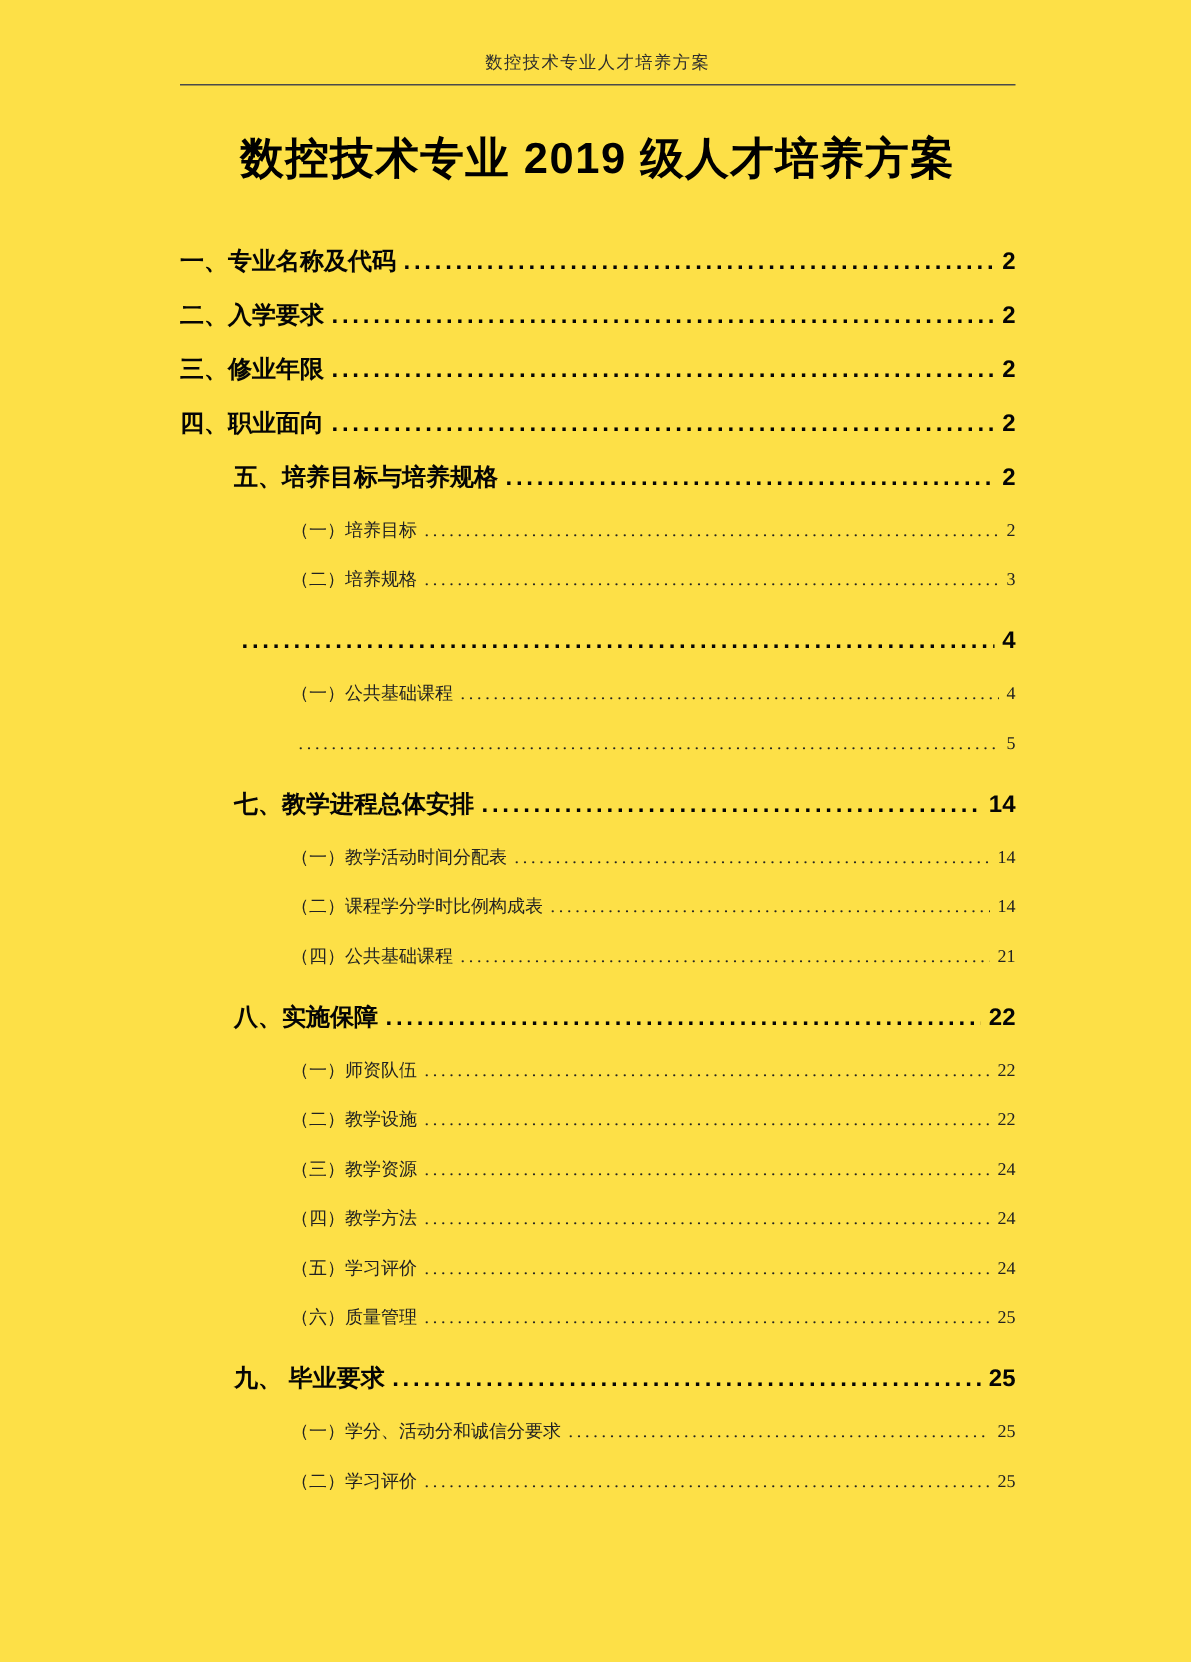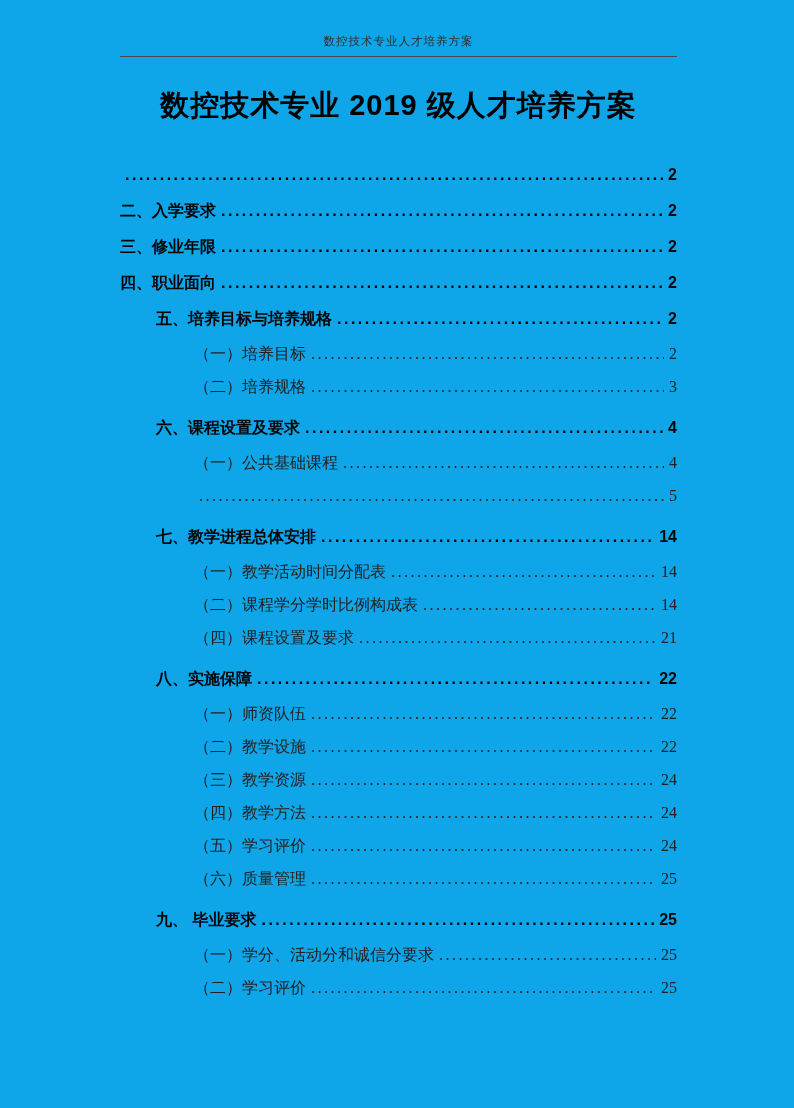--- a/index.html
+++ b/index.html
@@ -6,21 +6,21 @@
   body {
     width: 794px; height: 1108px;
     font-family: "Liberation Serif", serif;
     color: #000;
     overflow: hidden;
   }
   .page {
     box-sizing: border-box;
     width: 794px; height: 1108px;
     padding: 34px 117px 0 120px;
-    background: #0ea5e9;
+    background: #fde047;
   }
   .page-header {
     text-align: center;
     font-family: "Liberation Serif", serif;
     font-size: 11.5px;
     color: #2e2e2e;
     padding-bottom: 7px;
     border-bottom: 1.5px solid #4a4a4a;
     letter-spacing: 1px;
   }
@@ -44,21 +44,21 @@
   .toc-row.l1 {
     font-family: "Liberation Sans", sans-serif;
     font-weight: bold;
     font-size: 16px;
     line-height: 36px;
     color: #050505;
   }
   .toc-row.l2 {
     font-family: "Liberation Serif", serif;
     font-weight: normal;
-    font-size: 16px;
+    font-size: 12px;
     line-height: 33px;
     color: #222;
     margin-left: 38px;
   }
   .toc-label { white-space: nowrap; }
   .toc-dots {
     flex: 1;
     overflow: hidden;
     white-space: nowrap;
     margin: 0 2px 0 5px;
@@ -73,20 +73,21 @@
 <body>
 
 <div class="page">
   <div class="page-header">数控技术专业人才培养方案</div>
 
   <div class="doc-title">数控技术专业 2019 级人才培养方案</div>
 
   <div class="toc">
       <div class="toc-section">
         <div class="toc-row l1">
+    <span class="toc-label">一、专业名称及代码</span>
     <span class="toc-dots"></span>
     <span class="toc-page">2</span>
   </div>
       </div>
       <div class="toc-section">
         <div class="toc-row l1">
     <span class="toc-label">二、入学要求</span>
     <span class="toc-dots"></span>
     <span class="toc-page">2</span>
   </div>
@@ -117,21 +118,20 @@
     <span class="toc-page">2</span>
   </div>
         <div class="toc-row l2">
     <span class="toc-label">（二）培养规格</span>
     <span class="toc-dots"></span>
     <span class="toc-page">3</span>
   </div>
       </div>
       <div class="toc-section has-subs">
         <div class="toc-row l1">
-    <span class="toc-label">六、课程设置及要求</span>
     <span class="toc-dots"></span>
     <span class="toc-page">4</span>
   </div>
         <div class="toc-row l2">
     <span class="toc-label">（一）公共基础课程</span>
     <span class="toc-dots"></span>
     <span class="toc-page">4</span>
   </div>
         <div class="toc-row l2">
     <span class="toc-dots"></span>
@@ -148,21 +148,21 @@
     <span class="toc-label">（一）教学活动时间分配表</span>
     <span class="toc-dots"></span>
     <span class="toc-page">14</span>
   </div>
         <div class="toc-row l2">
     <span class="toc-label">（二）课程学分学时比例构成表</span>
     <span class="toc-dots"></span>
     <span class="toc-page">14</span>
   </div>
         <div class="toc-row l2">
-    <span class="toc-label">（四）课程设置及要求</span>
+    <span class="toc-label">（四）公共基础课程</span>
     <span class="toc-dots"></span>
     <span class="toc-page">21</span>
   </div>
       </div>
       <div class="toc-section has-subs">
         <div class="toc-row l1">
     <span class="toc-label">八、实施保障</span>
     <span class="toc-dots"></span>
     <span class="toc-page">22</span>
   </div>

